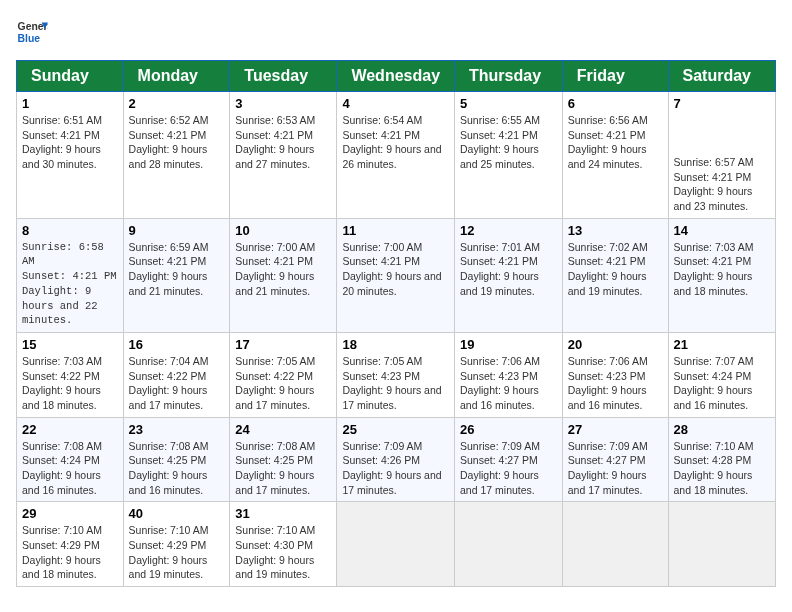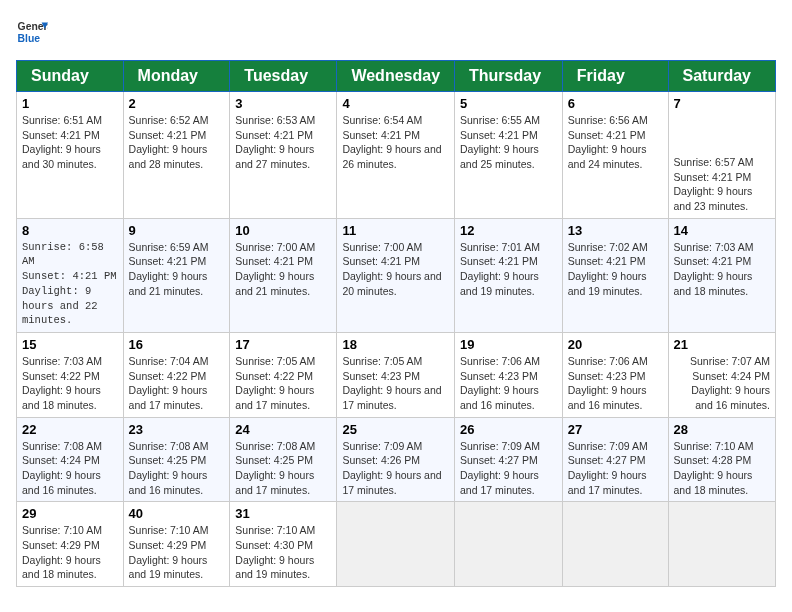--- a/index.html
+++ b/index.html
@@ -226,21 +226,21 @@
 Daylight: 9 hours and 16 minutes.</div>
         </td>
         <td>
           <span class="day-num">20</span>
           <div class="day-info" style="white-space: pre-line;">Sunrise: 7:06 AM
 Sunset: 4:23 PM
 Daylight: 9 hours and 16 minutes.</div>
         </td>
         <td>
           <span class="day-num">21</span>
-          <div class="day-info" style="white-space: pre-line; text-align: right;">Sunrise: 7:07 AM
+          <div class="day-info" style="white-space: pre-line;">Sunrise: 7:07 AM
 Sunset: 4:24 PM
 Daylight: 9 hours and 16 minutes.</div>
         </td>
       </tr>
       <tr>
         <td>
           <span class="day-num">22</span>
           <div class="day-info" style="white-space: pre-line;">Sunrise: 7:08 AM
 Sunset: 4:24 PM
 Daylight: 9 hours and 16 minutes.</div>

